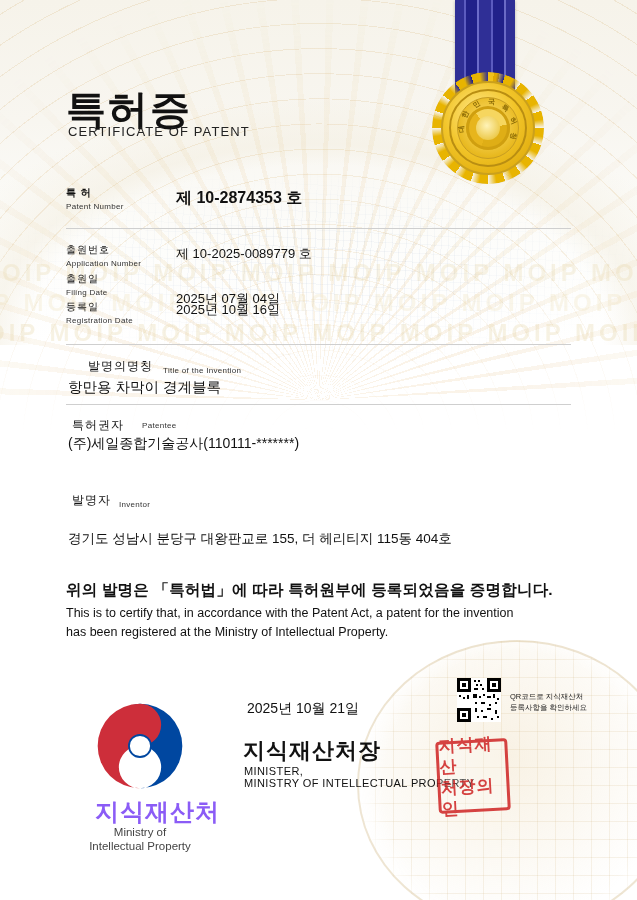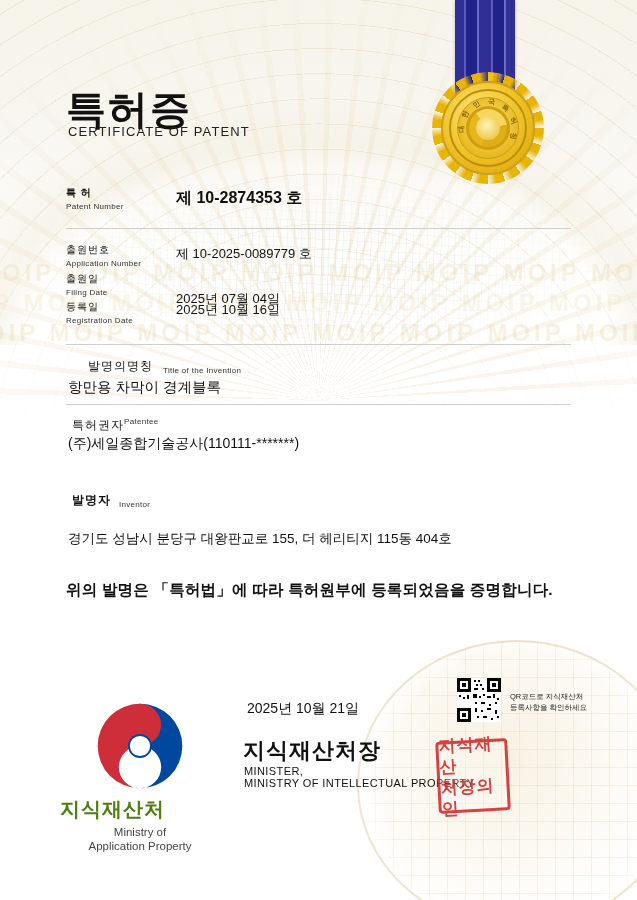--- a/index.html
+++ b/index.html
@@ -225,22 +225,22 @@
     opacity: .88;
     background: rgba(255,255,255,0.25);
   }
 
   
   .emblem { position: absolute; left: 60px; top: 700px; width: 160px; height: 170px; }
   .taegeuk {
     position: absolute; left: 34px; top: 0; width: 92px; height: 92px;
   }
   .em-ko {
-    position: absolute; left: 0; top: 96px; width: 160px; text-align: left;
-    font-size: 20px; font-weight: 700; color: #4d7c0f; letter-spacing: 1px;
+    position: absolute; left: 0; top: 96px; width: 160px; text-align: right;
+    font-size: 24px; font-weight: 700; color: #8b5cf6; letter-spacing: 1px;
   }
   .em-en1 {
     position: absolute; left: 0; top: 126px; width: 160px; text-align: center;
     font-size: 11.5px; color: #444;
   }
   .em-en2 {
     position: absolute; left: 0; top: 140px; width: 160px; text-align: center;
     font-size: 11.5px; color: #444;
   }
 </style>
@@ -315,33 +315,37 @@
     <hr class="sep" style="left:66px; top:344px; width:505px;">
 
     <div class="row" style="left:88px; top:358px; display:flex; align-items:flex-end; gap:10px;">
       <span class="lab-ko" style="font-weight:400; font-size:12px;">발명의명칭</span>
       <span class="lab-en" style="margin:0;">Title of the Invention</span>
     </div>
     <div class="row" style="left:68px; top:378px; font-size:14.5px; color:#111;">항만용 차막이 경계블록</div>
 
     <hr class="sep" style="left:66px; top:404px; width:505px;">
 
-    <div class="row" style="left:72px; top:417px; display:flex; align-items:flex-start; gap:0;">
+    <div class="row" style="left:72px; top:417px; display:flex; align-items:center; gap:18px;">
       <span class="lab-ko" style="font-weight:400; font-size:12px;">특허권자</span>
       <span class="lab-en" style="margin:0;">Patentee</span>
     </div>
     <div class="row" style="left:68px; top:435px; font-size:14px; color:#111;">(주)세일종합기술공사(110111-*******)</div>
 
     <div class="row" style="left:72px; top:492px; display:flex; align-items:flex-end; gap:8px;">
-      <span class="lab-ko" style="font-weight:700; font-size:12px;">발명자</span>
+      <span class="lab-ko" style="font-weight:400; font-size:12px;">발명자</span>
       <span class="lab-en" style="margin:0;">Inventor</span>
     </div>
     <div class="row" style="left:68px; top:530px; font-size:13.5px; color:#111;">경기도 성남시 분당구 대왕판교로 155,  더 헤리티지 115동 404호</div>
 
     <div class="statement-ko">위의 발명은 「특허법」에 따라 특허원부에 등록되었음을 증명합니다.</div>
+    <div class="statement-en">
+      <div>This is to certify that, in accordance with the Patent Act, a patent for the invention</div>
+      <div>has been registered at the Ministry of Intellectual Property.</div>
+    </div>
 
     <div class="date-line">2025년 10월 21일</div>
     <div class="minister-ko">지식재산처장</div>
     <div class="minister-en1">MINISTER,</div>
     <div class="minister-en2">MINISTRY OF INTELLECTUAL PROPERTY</div>
 
     <div class="qr-wrap">
       <div class="qr">
         <div class="m" style="left:0;top:0;width:44px;height:44px;"></div>
         <div class="b" style="left:0;top:0;width:14px;height:14px;"></div>
@@ -392,17 +396,17 @@
 
     <div class="emblem">
       <svg class="taegeuk" viewBox="0 0 100 100">
         <path d="M50 4 A46 46 0 0 1 50 96 A23 23 0 0 0 50 50 A23 23 0 0 1 50 4 Z" fill="#0047a0"></path>
         <path d="M50 4 A46 46 0 0 0 50 96 A23 23 0 0 1 50 50 A23 23 0 0 0 50 4 Z" fill="#cd2e3a"></path>
         <circle cx="50" cy="50" r="12" fill="#ffffff"></circle>
         <circle cx="50" cy="50" r="12" fill="none" stroke="#0047a0" stroke-width="2"></circle>
       </svg>
       <div class="em-ko">지식재산처</div>
       <div class="em-en1">Ministry of</div>
-      <div class="em-en2">Application Property</div>
+      <div class="em-en2">Intellectual Property</div>
     </div>
 
   </div>
 </div>
 
 </body></html>

